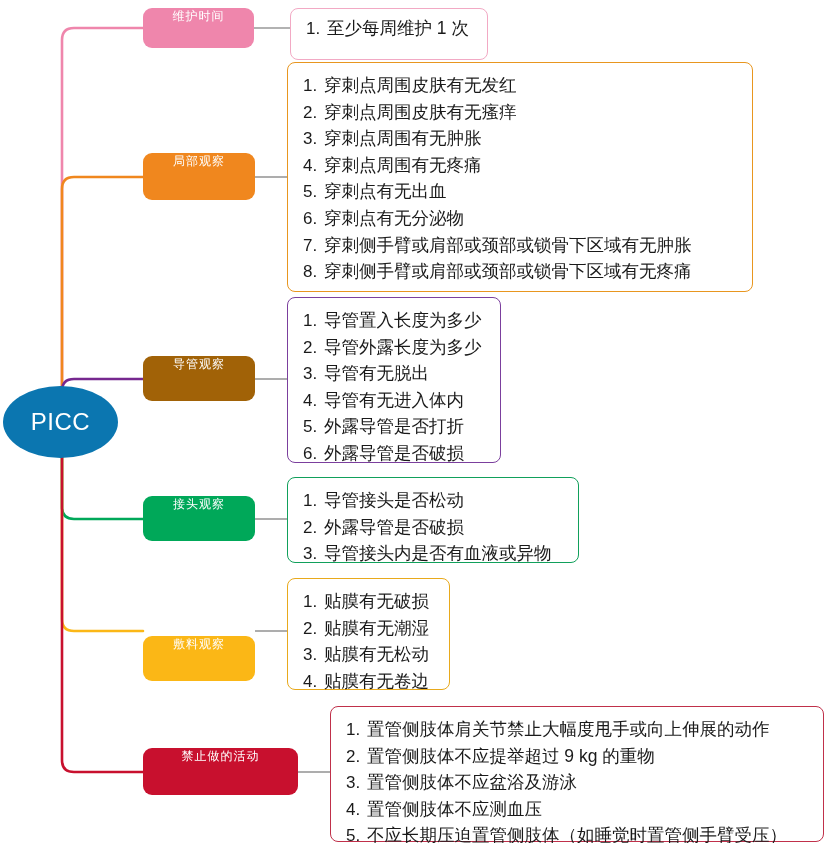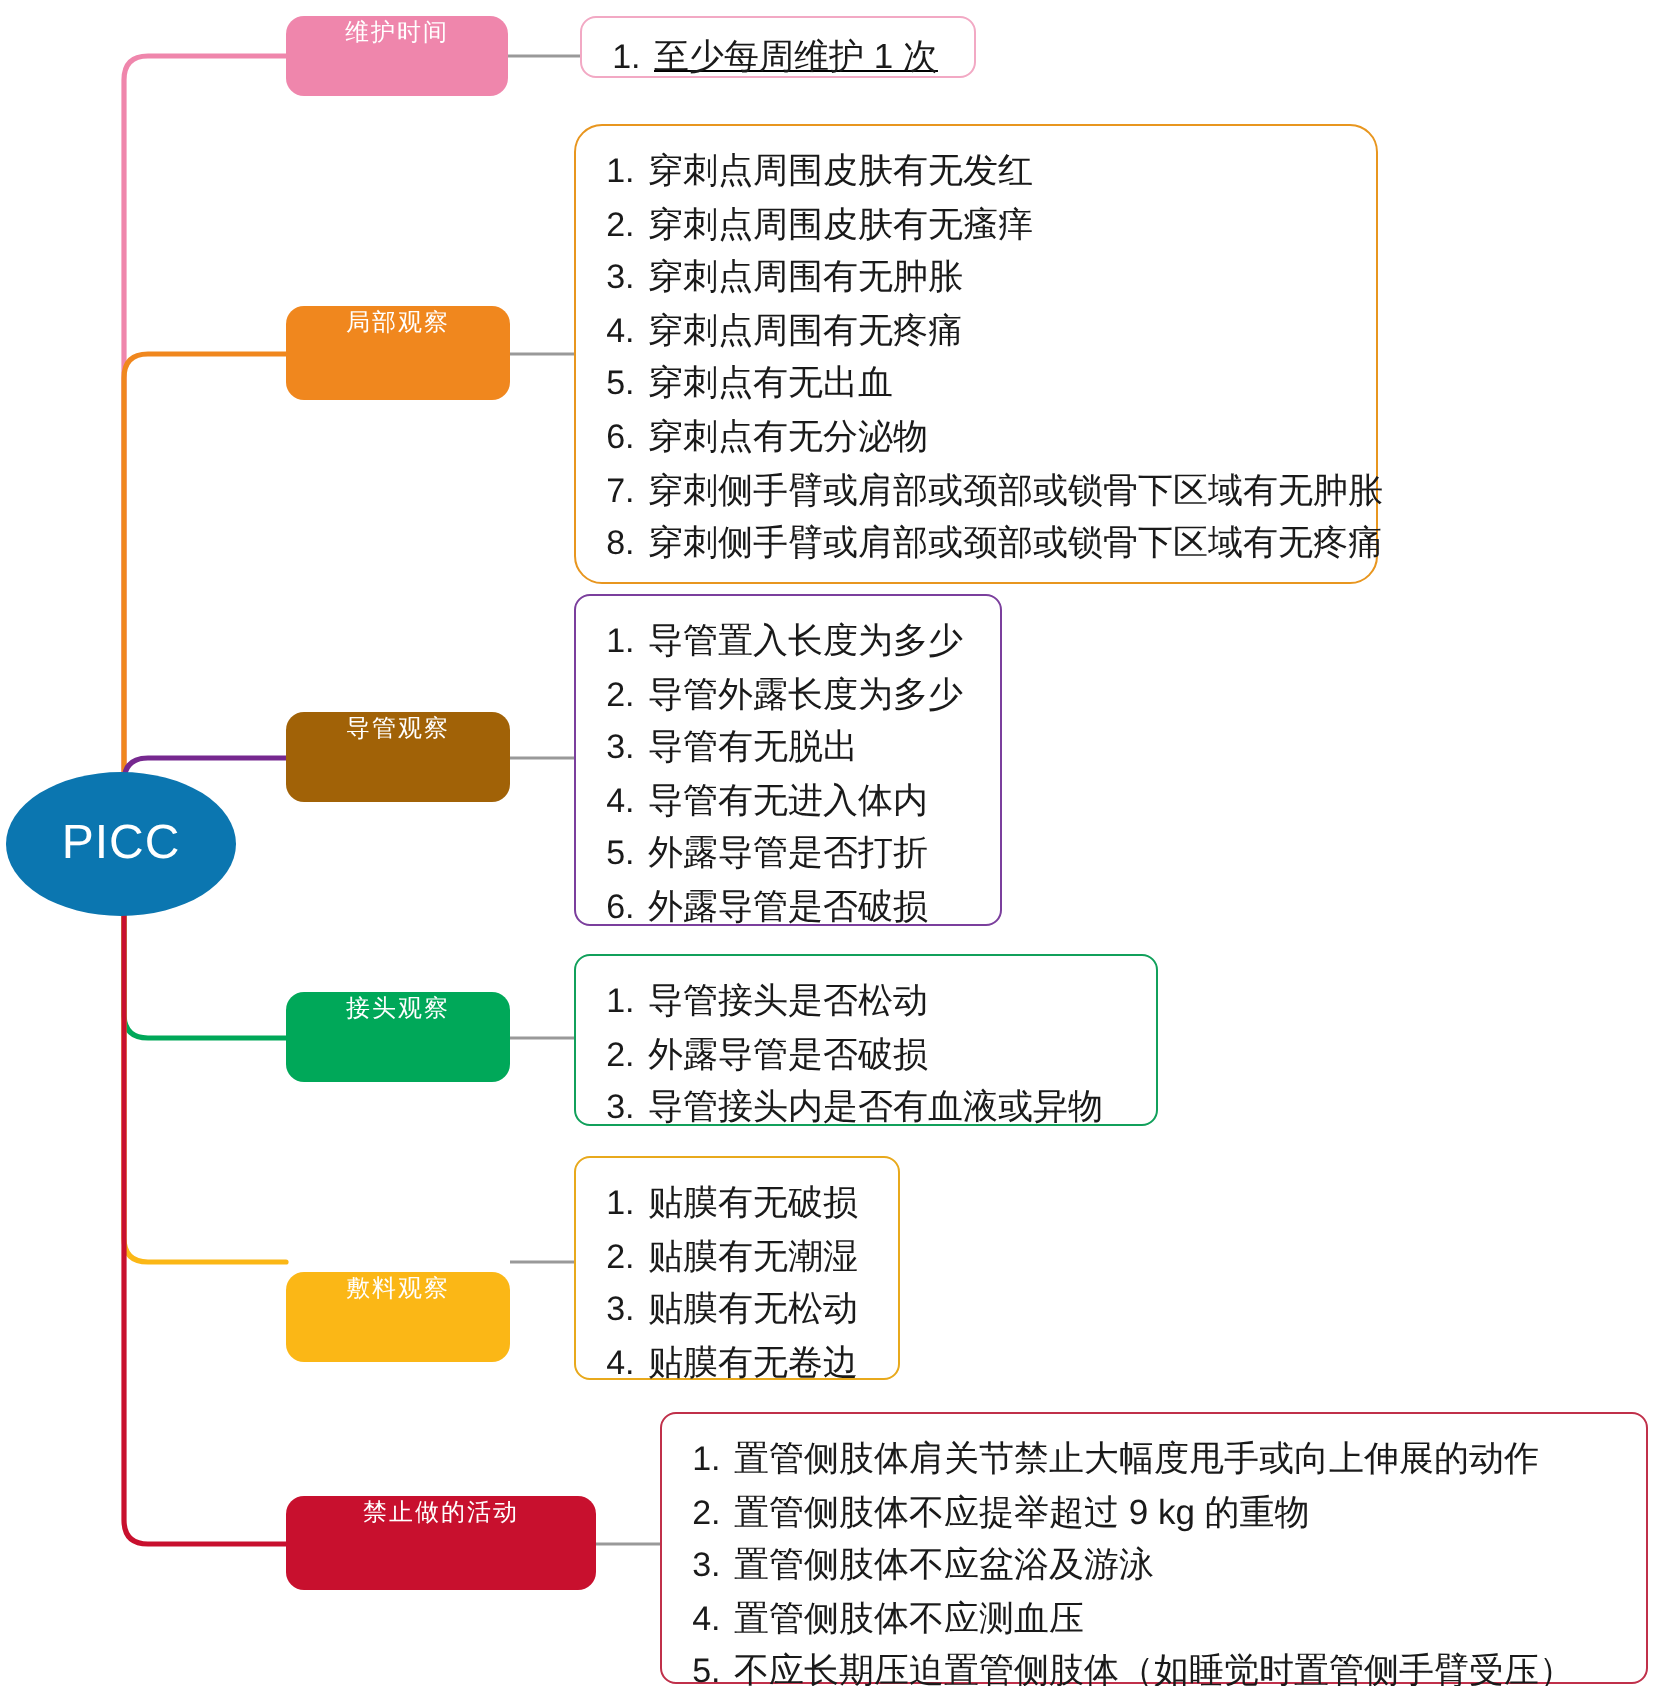--- a/index.html
+++ b/index.html
@@ -114,30 +114,30 @@
     </g>
   </svg>
 
   <div class="root-node">
     <span>PICC</span>
   </div>
 
   <div class="branch-node" style="left: 143px; top: 8px; width: 111px; height: 40px; background: rgb(239, 134, 172);">
     <span>维护时间</span>
   </div>
-  <div class="leaf-box" style="left: 290px; top: 8px; width: 198px; height: 31px; padding-top: 6px; border-color: rgb(242, 169, 196); text-decoration: underline;">
+  <div class="leaf-box" style="left: 290px; top: 8px; width: 198px; height: 52px; padding-top: 6px; border-color: rgb(242, 169, 196);">
     <ol>
         <li>至少每周维护 1 次</li>
       </ol>
   </div>
 
   <div class="branch-node" style="left: 143px; top: 153px; width: 112px; height: 47px; background: rgb(240, 135, 30);">
     <span>局部观察</span>
   </div>
-  <div class="leaf-box" style="left: 287px; top: 62px; width: 402px; height: 230px; border-color: rgb(232, 150, 31); border-radius: 14px;">
+  <div class="leaf-box" style="left: 287px; top: 62px; width: 466px; height: 230px; border-color: rgb(232, 150, 31);">
     <ol>
         <li>穿刺点周围皮肤有无发红</li>
         <li>穿刺点周围皮肤有无瘙痒</li>
         <li>穿刺点周围有无肿胀</li>
         <li>穿刺点周围有无疼痛</li>
         <li>穿刺点有无出血</li>
         <li>穿刺点有无分泌物</li>
         <li>穿刺侧手臂或肩部或颈部或锁骨下区域有无肿胀</li>
         <li>穿刺侧手臂或肩部或颈部或锁骨下区域有无疼痛</li>
       </ol>

